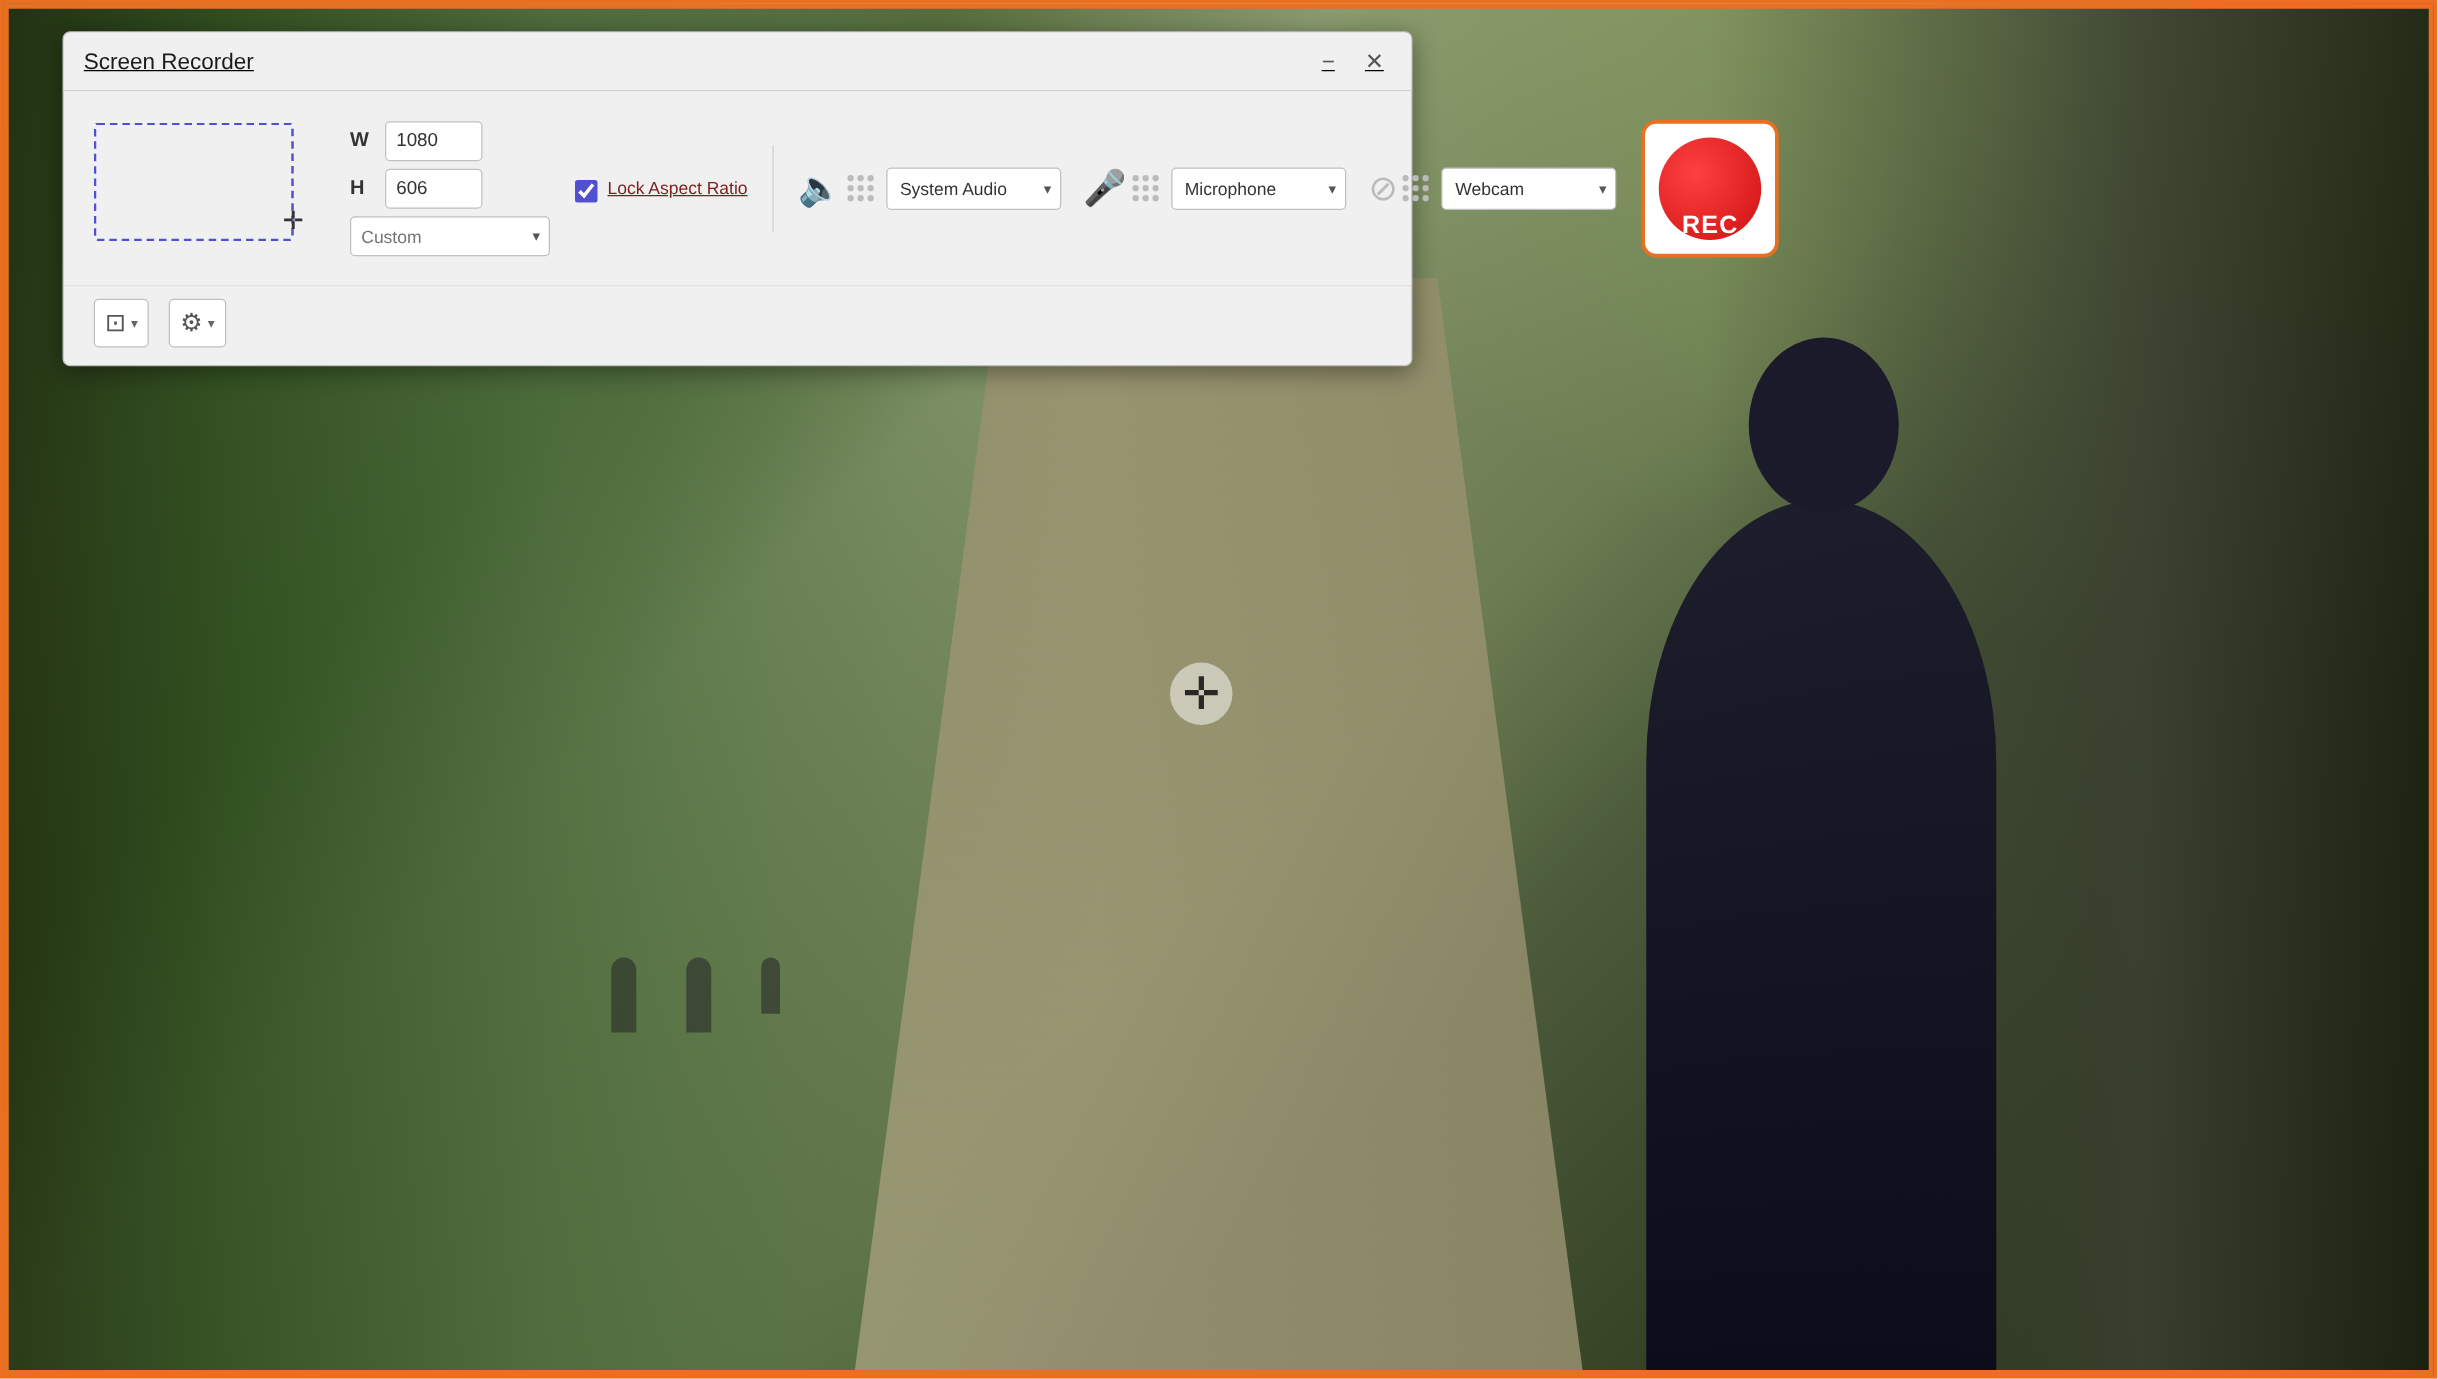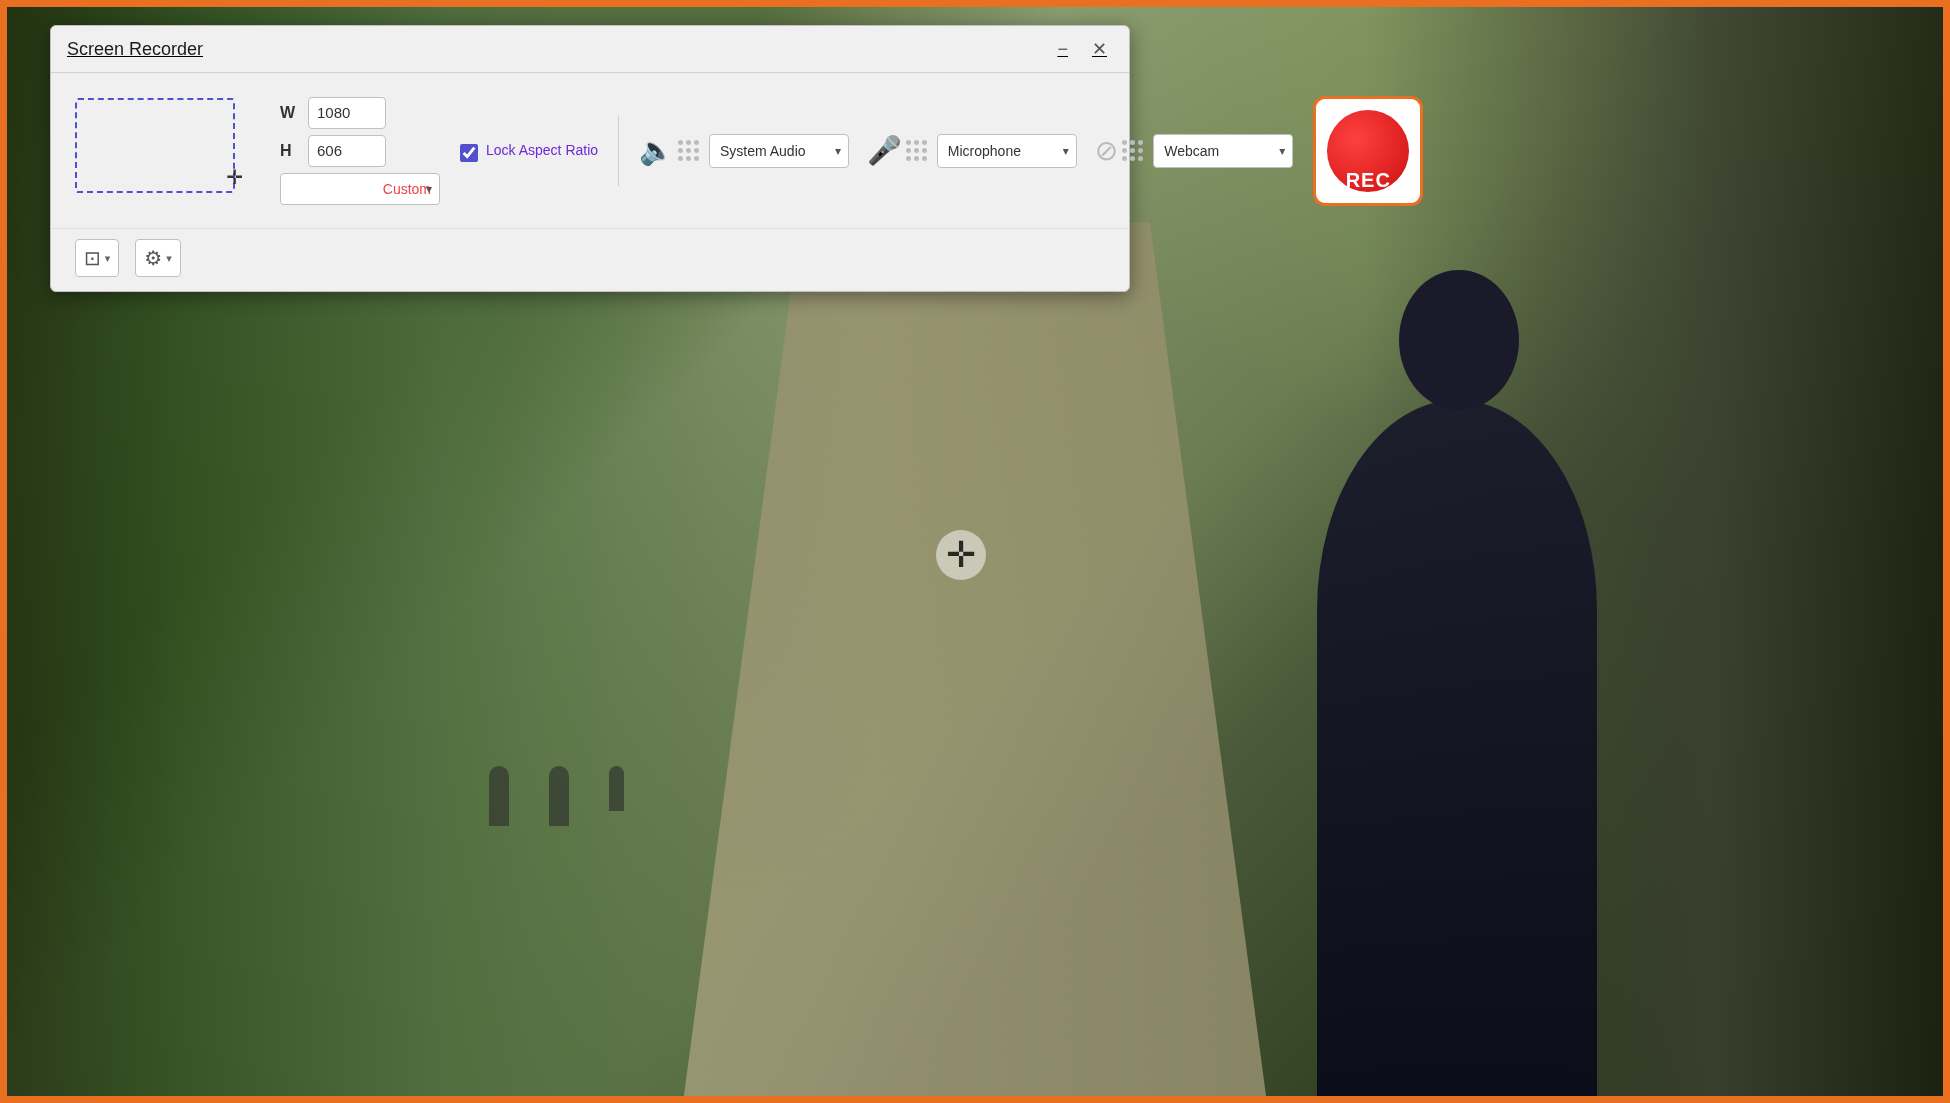--- a/index.html
+++ b/index.html
@@ -255,24 +255,23 @@
     }
 
     .preset-select {
       width: 160px;
       height: 32px;
       border: 1px solid #c0c0c0;
       border-radius: 4px;
       padding: 0 8px;
       font-size: 14px;
       background: white;
-      color: #ef4444;
+      color: #737373;
       appearance: none;
       cursor: pointer;
-      text-align: right;
     }
 
     .preset-dropdown-wrapper {
       position: relative;
       display: inline-block;
     }
 
     .preset-dropdown-wrapper::after {
       content: '▾';
       position: absolute;
@@ -296,23 +295,24 @@
     .lock-checkbox {
       width: 18px;
       height: 18px;
       accent-color: #5050d0;
       margin-top: 3px;
       cursor: pointer;
     }
 
     .lock-label {
       font-size: 14px;
-      color: #6d28d9;
+      color: #7f1d1d;
       line-height: 1.3;
       max-width: 120px;
+      text-decoration: underline;
     }
 
     
     .divider {
       width: 1px;
       height: 70px;
       background: #d0d0d0;
       flex-shrink: 0;
     }
 

